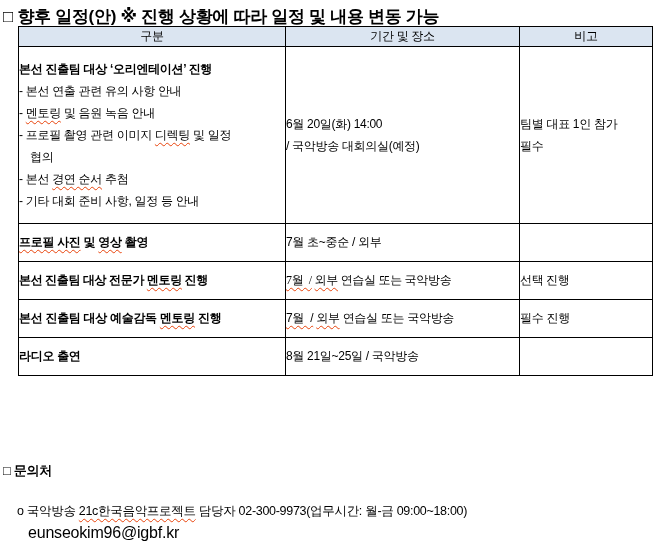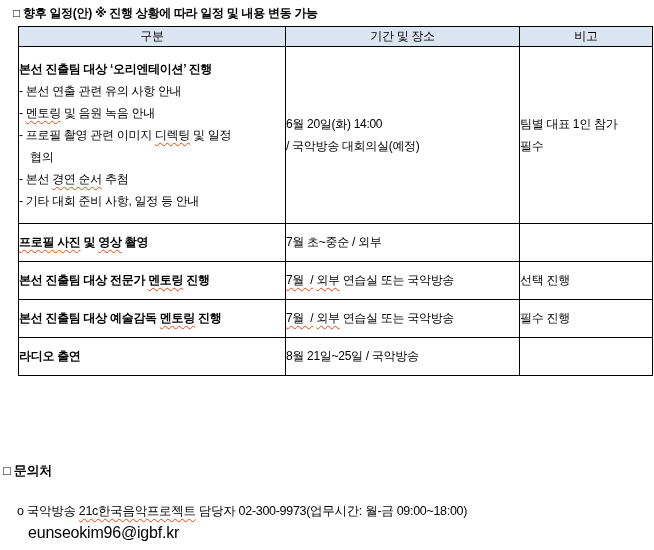--- a/index.html
+++ b/index.html
@@ -4,36 +4,36 @@
 <style>
   html,body{margin:0;padding:0;}
   body{
     width:654px;height:550px;position:relative;background:#fff;
     font-family:"Liberation Sans","DejaVu Sans",sans-serif;
     color:var(--text,#000);
     -webkit-font-smoothing:antialiased;
   }
   .doc-title{
     position:absolute;left:3px;top:5px;
-    font-size:12px;font-weight:bold;letter-spacing:-0.3px;white-space:nowrap;margin-left:10px;
+    font-size:17px;font-weight:bold;letter-spacing:-0.3px;white-space:nowrap;
   }
   table.schedule{
     position:absolute;left:18px;top:26px;width:634px;
     border-collapse:collapse;table-layout:fixed;
   }
   table.schedule th,table.schedule td{
     border:1px solid var(--border,#000);
     font-size:12px;vertical-align:middle;overflow:hidden;
     padding:0;letter-spacing:-0.3px;
   }
   col.c1{width:267px;} col.c2{width:234px;} col.c3{width:133px;}
   tr.head th{height:19px;background:var(--header-bg,#dbe5f1);font-weight:normal;text-align:center;}
   tr.r-orientation{height:177px;}
   tr.r-profile{height:38px;}
-  tr.r-expert{height:38px;}
+  tr.r-expert{height:38px;font-family:Liberation Serif, serif;}
   tr.r-director{height:38px;}
   tr.r-recording{height:47px;}
   tr.r-radio{height:38px;padding-left:32px;}
   tr.r-final{height:39px;}
   td.cat{padding-left:9px;padding-right:5px;font-weight:bold;margin-left:44px;}
   td.period{padding-left:8px;padding-right:4px;}
   td.note{padding-left:8px;padding-right:4px;}
   .line{line-height:22px;white-space:nowrap;}
   .sub{font-weight:normal;}
   .indent{padding-left:11px;}

